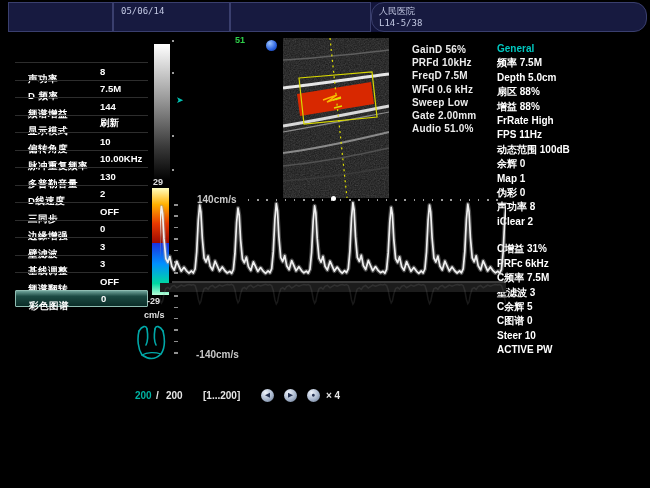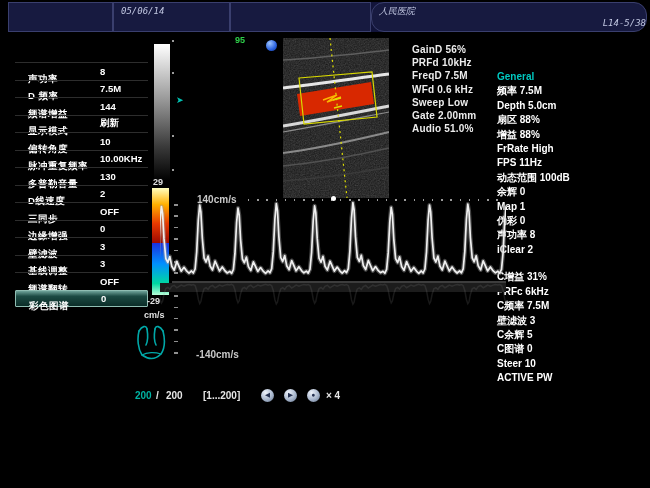--- a/index.html
+++ b/index.html
@@ -1,21 +1,21 @@
 <!DOCTYPE html>
 <html><head>
 <meta charset="utf-8">
 <style>
   html,body{margin:0;padding:0;background:#000;}
   #screen{position:relative;width:650px;height:488px;background:#000;overflow:hidden;
           font-family:"Liberation Sans",sans-serif;}
   .abs{position:absolute;}
 
   
-  #topbar{position:absolute;left:8px;top:2px;width:550px;height:30px;background:#12143a;font-style:italic;}
+  #topbar{position:absolute;left:8px;top:2px;width:550px;height:30px;background:#12143a;}
   .tb-box{position:absolute;top:0;height:30px;box-sizing:border-box;border:1px solid #3a3f6e;background:#171a40;}
   .tb-text{font-family:"DejaVu Sans Mono","Liberation Mono",monospace;font-size:9px;line-height:12px;
            color:#c2c8e2;padding:2px 0 0 7px;white-space:pre;}
 
   
   #left-panel{position:absolute;left:15px;top:62px;width:133px;}
   .param-row{position:relative;height:17.5px;box-sizing:border-box;border-top:1px solid #2d2d2d;
              color:#fff;font-size:9.5px;font-weight:bold;display:flex;align-items:center;}
   .param-row .lbl{padding-left:13px;letter-spacing:0.5px;margin-top:16px;}
   .param-row .val{position:absolute;left:85px;}
@@ -39,21 +39,21 @@
   #gain-b{position:absolute;left:235px;top:35px;color:#2ed04a;font-size:9px;font-weight:bold;}
   #focus-dot{position:absolute;left:266px;top:40px;width:11px;height:11px;border-radius:50%;
            background:radial-gradient(circle at 35% 30%,#9cc4ff,#2a62e0 60%,#12307e);}
 
   
   #dp-overlay{position:absolute;left:412px;top:43px;color:#ececec;font-size:10px;font-weight:700;
            line-height:13.2px;letter-spacing:0.2px;}
 
   
   #right-panel{position:absolute;left:497px;top:42px;width:150px;color:#fff;
-           font-size:10px;font-weight:bold;line-height:14.4px;margin-top:28px;}
+           font-size:10px;font-weight:bold;line-height:14.4px;}
   #right-panel .rp-head{color:#00c8c0;}
   #right-panel .gap{height:13px;}
 
   
   #time-dots{position:absolute;left:248px;top:199px;width:258px;height:1.5px;
            background:repeating-linear-gradient(90deg,#9a9a9a 0 1.5px,transparent 1.5px 9.2px);}
   #cine-marker{position:absolute;left:331px;top:196px;width:5px;height:5px;border-radius:50%;background:#fff;}
   #vel-ticks{position:absolute;left:174px;top:204px;width:4px;height:160px;
            background:repeating-linear-gradient(180deg,#909090 0 1.5px,transparent 1.5px 11.4px);}
   #spectral-svg{position:absolute;left:160px;top:196px;width:346px;height:176px;}
@@ -71,21 +71,21 @@
 <div id="screen">
 
   <div id="topbar">
     <div class="tb-box" style="left:0;width:105px;"></div>
     <div class="tb-box" style="left:105px;width:117px;">
       <div class="tb-text">05/06/14</div>
     </div>
     <div class="tb-box" style="left:222px;width:141px;"></div>
     <div class="tb-box" style="left:363px;width:276px;border-radius:13px;">
       <div class="tb-text">人民医院</div>
-      <div class="tb-text" style="padding-top:0;text-align:right;">L14-5/38</div>
+      <div class="tb-text" style="padding-top:0;">L14-5/38</div>
     </div>
   </div>
 
   <div id="left-panel">
       <div class="param-row">
         <span class="lbl">声功率</span>
         <span class="val">8</span>
       </div>
       <div class="param-row">
         <span class="lbl">D 频率</span>
@@ -158,21 +158,21 @@
     <g fill="none" stroke="#00a8a8" stroke-width="1.6" stroke-linecap="round">
       <path d="M3,9 C1,17 2,27 6,33 C13,38 19,38 25,32 C29,26 29,17 27,9"></path>
       <path d="M3,9 C6,4 10,3 11,7"></path>
       <path d="M27,9 C24,4 20,3 19,7"></path>
       <path d="M11,7 C12,13 12,19 10,23"></path>
       <path d="M19,7 C18,13 18,19 20,23"></path>
       <path d="M6,33 C11,30 19,30 25,32" stroke-width="1.2"></path>
     </g>
   </svg>
 
-  <div id="gain-b">95</div>
+  <div id="gain-b">51</div>
   <div id="focus-dot"></div>
 
   <svg id="bmode" viewBox="0 0 106 160">
     <defs>
       <filter id="noise">
           <feTurbulence type="fractalNoise" baseFrequency="0.8" numOctaves="3"></feTurbulence>
         <feColorMatrix type="saturate" values="0"></feColorMatrix>
         </filter>
       <filter id="soft">
           <feGaussianBlur stdDeviation="0.7"></feGaussianBlur>

